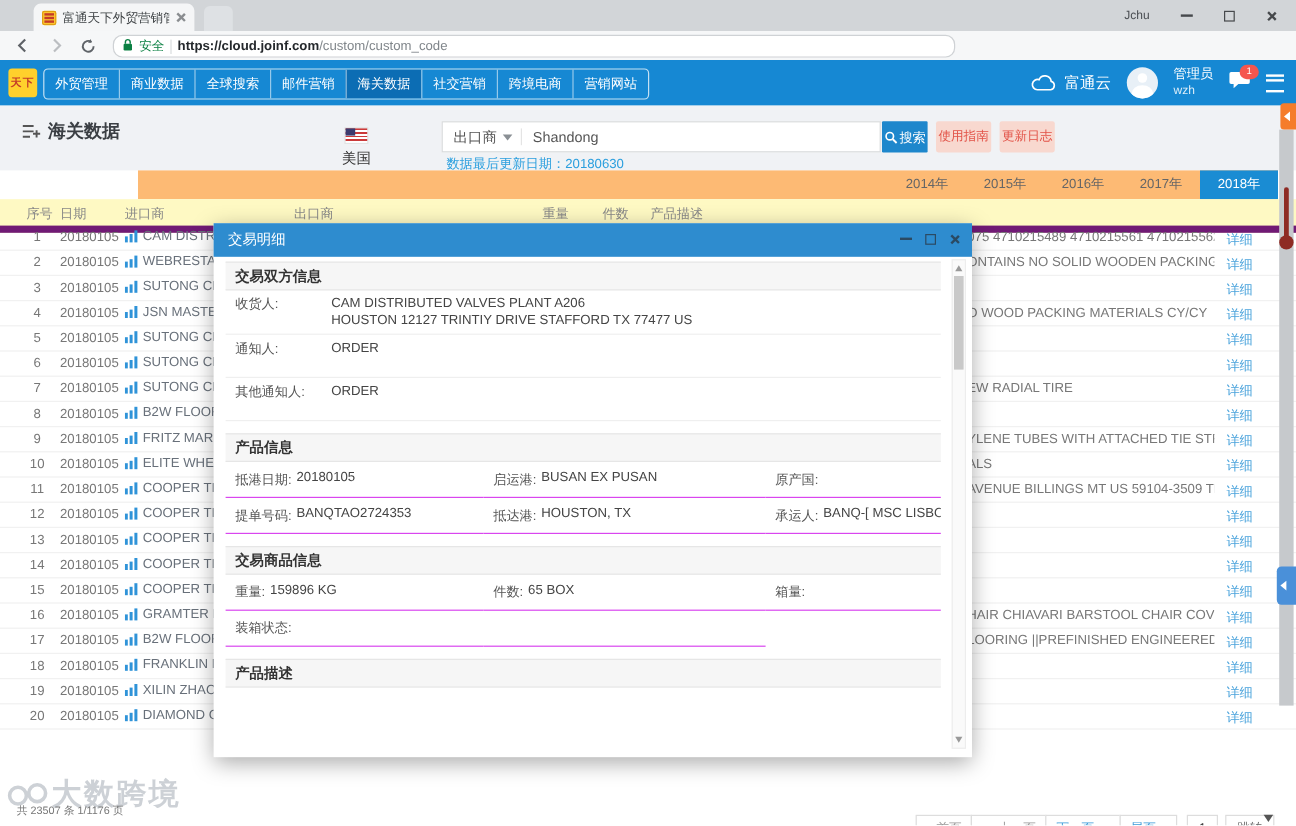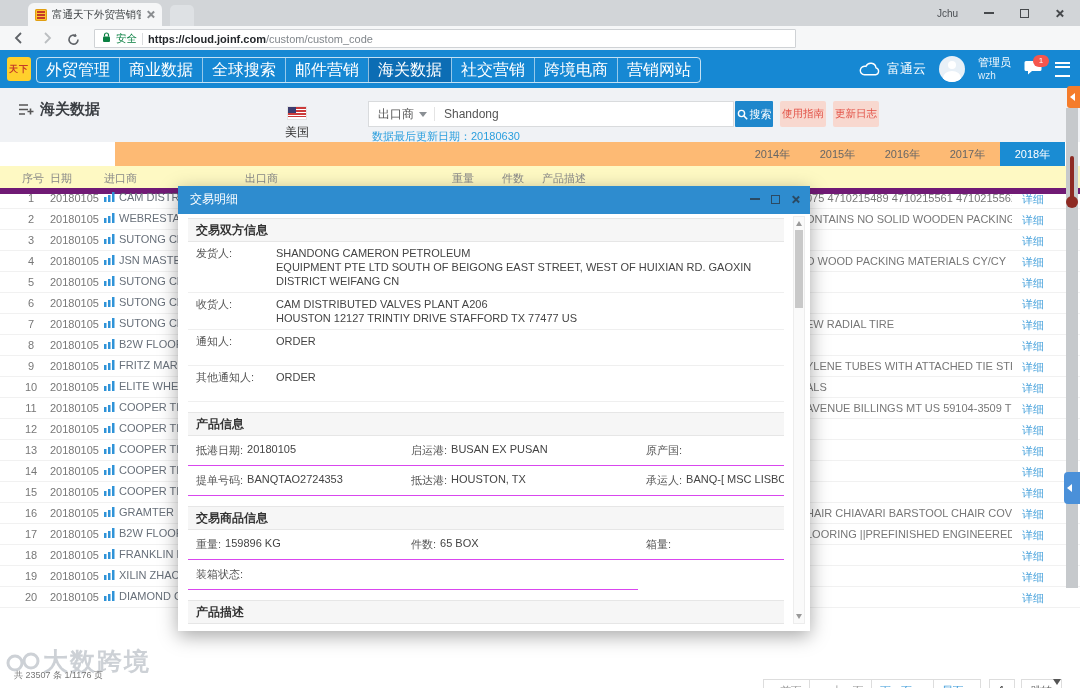--- a/index.html
+++ b/index.html
@@ -22,21 +22,21 @@
   .tab-close{color:#8A8D90;}
   .tab-stub{position:absolute;left:170px;top:5px;width:24px;height:21px;background:#DEE1E4;border-radius:5px 5px 0 0;}
   .win-zone{position:absolute;right:0;top:0;height:26px;display:flex;align-items:center;gap:26px;padding-right:16px;}
   .profile-label{font-size:10px;color:#4B4F53;}
   .win-min{width:10px;height:2px;background:#46494C;}
   .win-max{width:9px;height:9px;border:1.4px solid #46494C;box-sizing:border-box;}
   .win-close{color:#46494C;}
   .addrbar{position:absolute;left:0;top:26px;right:0;height:24px;background:#F6F7F8;border-bottom:1px solid #D7DADC;}
   .nav-arrow{position:absolute;top:5px;}
   .omnibox{position:absolute;left:94px;top:3px;width:686px;height:17px;background:#fff;border:1px solid #CFD2D5;
-           border-radius:1px;display:flex;align-items:center;font-size:11px;padding:0 7px;gap:5px;}
+           border-radius:8px;display:flex;align-items:center;font-size:11px;padding:0 7px;gap:5px;}
   .secure-label{color:#0B8043;font-size:10.5px;}
   .omni-divider{width:1px;height:12px;background:#DADCDE;}
   .url-domain{color:#24282C;font-weight:bold;}
   .url-path{color:#80868B;}
   .addr-icons{position:absolute;right:28px;top:29px;display:flex;align-items:center;gap:7px;}
   .addr-icons>span{display:inline-flex;align-items:center;justify-content:center;width:17px;height:17px;}
   .star-glyph{font-size:14px;color:#5F6368;line-height:1;}
   .ext{width:16px;height:16px;border-radius:3px;position:relative;display:inline-block;}
   .ext-card{background:#C3C9CE;}
   .ext-eyes{background:#3A3F43;background-image:radial-gradient(circle at 5px 8px,#fff 2px,transparent 2.6px),
@@ -55,21 +55,21 @@
   .ext-dl::before{content:"";position:absolute;left:6.5px;top:3px;width:3px;height:5px;background:#fff;}
   .ext-dl::after{content:"";position:absolute;left:3.5px;top:7px;border:4.5px solid transparent;border-top:5px solid #fff;}
   .ext-flame{background:radial-gradient(circle at 35% 35%,#FFB26B,#F4511E 70%);border-radius:4px;}
   .menu-dots{width:3px;height:3px;border-radius:50%;background:#5F6368;box-shadow:0 5px 0 #5F6368,0 10px 0 #5F6368;margin-top:-10px;}
   
   .navbar{position:absolute;left:0;top:50px;right:0;height:38px;background:#1688D3;}
   .nav-logo{position:absolute;left:7px;top:7px;width:24px;height:24px;background:#FFD02C;border-radius:3px;
             color:#C43B28;font-size:9px;font-weight:bold;line-height:24px;text-align:center;letter-spacing:1px;}
   .nav-menu{position:absolute;left:36px;top:7px;height:24px;border:1px solid rgba(255,255,255,.75);border-radius:4px;
             display:flex;overflow:hidden;}
-  .nav-item{padding:0 9px;line-height:24px;font-size:16px;color:#fff;border-left:1px solid rgba(255,255,255,.55);white-space:nowrap;}
+  .nav-item{padding:0 9px;line-height:24px;font-size:11px;color:#fff;border-left:1px solid rgba(255,255,255,.55);white-space:nowrap;}
   .nav-item:first-child{border-left:none;}
   .nav-item.active{background:#0C6DB4;}
   .nav-right{position:absolute;right:10px;top:0;height:38px;display:flex;align-items:center;gap:13px;}
   .cloud-group{display:flex;align-items:center;gap:6px;color:#fff;font-size:13px;}
   .avatar{width:26px;height:26px;border-radius:50%;background:#E8F0F7;position:relative;overflow:hidden;}
   .avatar::before{content:"";position:absolute;left:9px;top:5px;width:8px;height:8px;border-radius:50%;background:#fff;}
   .avatar::after{content:"";position:absolute;left:4px;top:15px;width:18px;height:14px;border-radius:50%;background:#fff;}
   .user-block{color:#fff;font-size:11px;line-height:13px;}
   .user-block .sub{font-size:10px;color:rgba(255,255,255,.85);}
   .chat-wrap{position:relative;}
@@ -557,25 +557,20 @@
         <span class="m-min"></span>
         <span class="m-max"></span>
         <span class="x-icon" style="color:#2B4A63;"></span>
       </span>
     </div>
     <div class="modal-body">
       <div class="m-section">
         <div class="sec-bar">交易双方信息</div>
         <div>
 
-        <div class="prow">
-            <span class="plabel">发货人:</span>
-            <span class="pval">SHANDONG CAMERON PETROLEUM
-EQUIPMENT PTE LTD   SOUTH OF BEIGONG EAST STREET, WEST   OF HUIXIAN RD. GAOXIN DISTRICT   WEIFANG CN</span>
-          </div>
             <div class="prow">
             <span class="plabel">收货人:</span>
             <span class="pval">CAM DISTRIBUTED VALVES PLANT A206
 HOUSTON 12127 TRINTIY DRIVE   STAFFORD TX 77477 US</span>
           </div>
             <div class="prow">
             <span class="plabel">通知人:</span>
             <span class="pval">ORDER</span>
           </div>
             <div class="prow">

